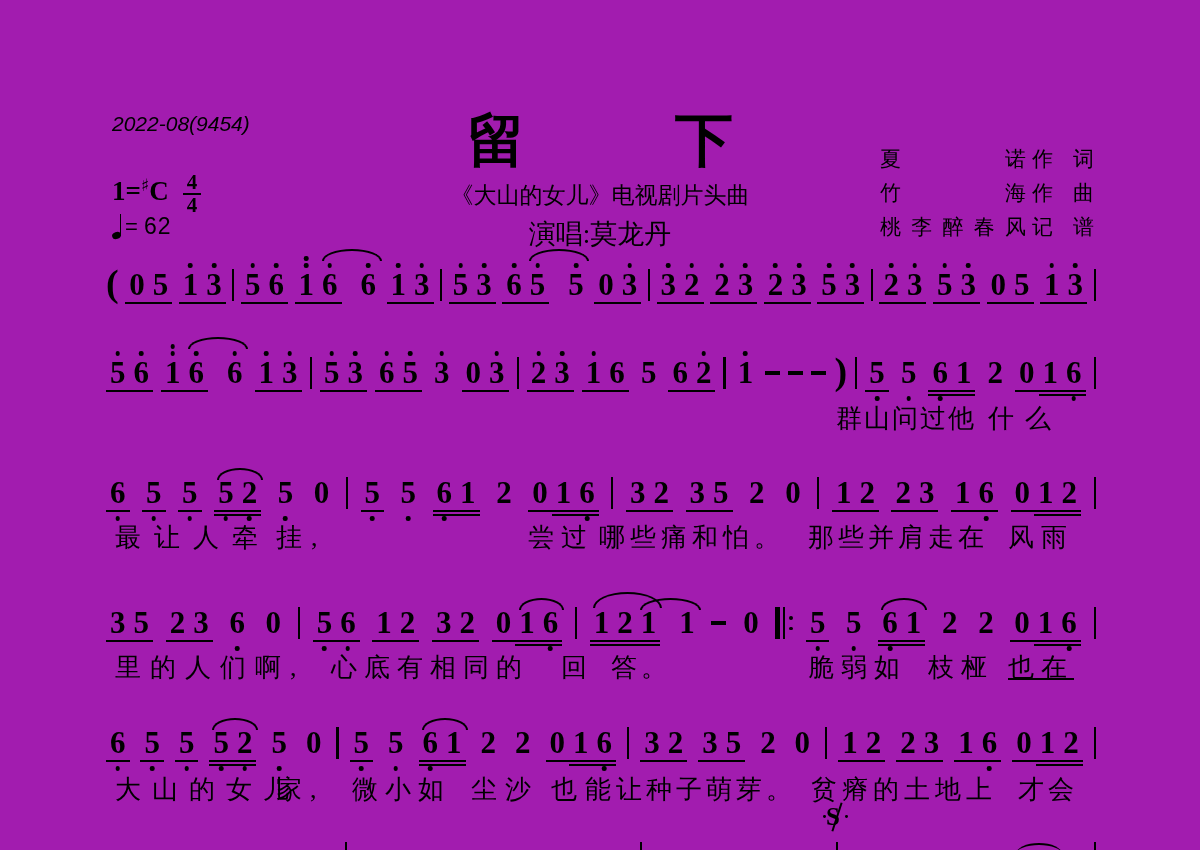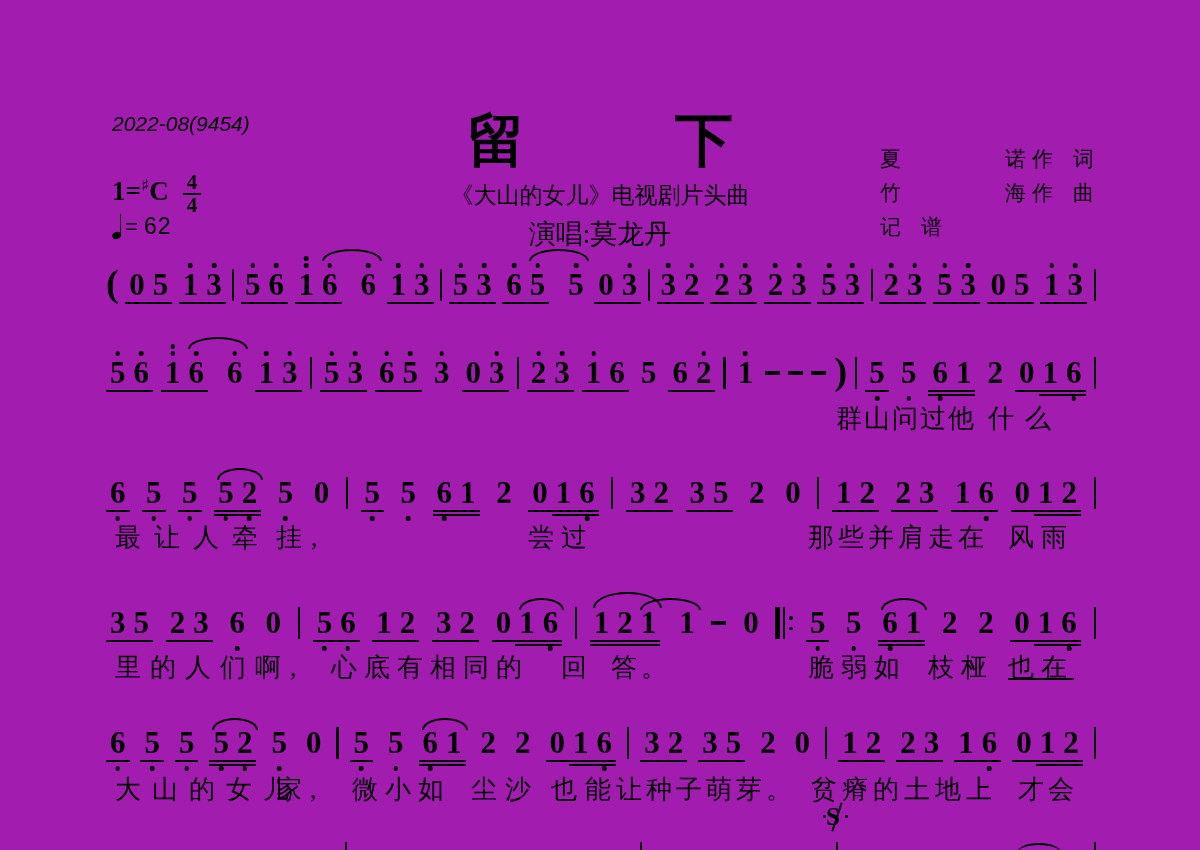--- a/index.html
+++ b/index.html
@@ -85,20 +85,21 @@
   <div class="credits">
     <div class="row">
       <span class="cname">夏诺</span>
       <span class="crole">作词</span>
     </div>
     <div class="row">
       <span class="cname">竹海</span>
       <span class="crole">作曲</span>
     </div>
     <div class="row">
+      <span class="cname">桃李醉春风</span>
       <span class="crole">记谱</span>
     </div>
   </div>
 
   <div class="keysig"><span>1=</span><sup>♯</sup><span>C</span><span class="frac"><span class="t">4</span><span class="b">4</span></span></div>
 
   <div class="tempo"><span class="qnote"><span class="head"></span><span class="stem"></span></span><span>=</span> <span class="val">62</span></div>
 
   <div class="segno" id="segno" style="left: 826px; top: 804px;">
     <span class="s">S</span>
@@ -1036,20 +1037,21 @@
           <i class="ul l2"></i>
         </div>
       </div>
       <div class="bar"></div>
     </div>
     <div class="lyr" style="left: 836px; top: 401px; letter-spacing: 2px;">群山问过他</div>
     <div class="lyr" style="left: 988px; top: 401px; letter-spacing: 11px;">什么</div>
     <div class="lyr" style="left: 115px; top: 520px; letter-spacing: 13px;">最让人牵</div>
     <div class="lyr" style="left: 276px; top: 520px; letter-spacing: 9px;">挂,</div>
     <div class="lyr" style="left: 528px; top: 520px; letter-spacing: 7px;">尝过</div>
+    <div class="lyr" style="left: 599px; top: 520px; letter-spacing: 5px;">哪些痛和怕。</div>
     <div class="lyr" style="left: 808px; top: 520px; letter-spacing: 4px;">那些并肩走在</div>
     <div class="lyr" style="left: 1008px; top: 520px; letter-spacing: 7px;">风雨</div>
     <div class="lyr" style="left: 115px; top: 650px; letter-spacing: 9px;">里的人们啊,</div>
     <div class="lyr" style="left: 331px; top: 650px; letter-spacing: 7px;">心底有相同的</div>
     <div class="lyr" style="left: 561px; top: 650px; letter-spacing: 0px;">回</div>
     <div class="lyr" style="left: 611px; top: 650px; letter-spacing: 4px;">答。</div>
     <div class="lyr" style="left: 808px; top: 650px; letter-spacing: 7px;">脆弱如</div>
     <div class="lyr" style="left: 928px; top: 650px; letter-spacing: 7px;">枝桠</div>
     <div class="lyr" style="left: 1008px; top: 650px; letter-spacing: 7px; text-decoration: underline;">也在</div>
     <div class="lyr" style="left: 115px; top: 772px; letter-spacing: 11px;">大山的女儿</div>

